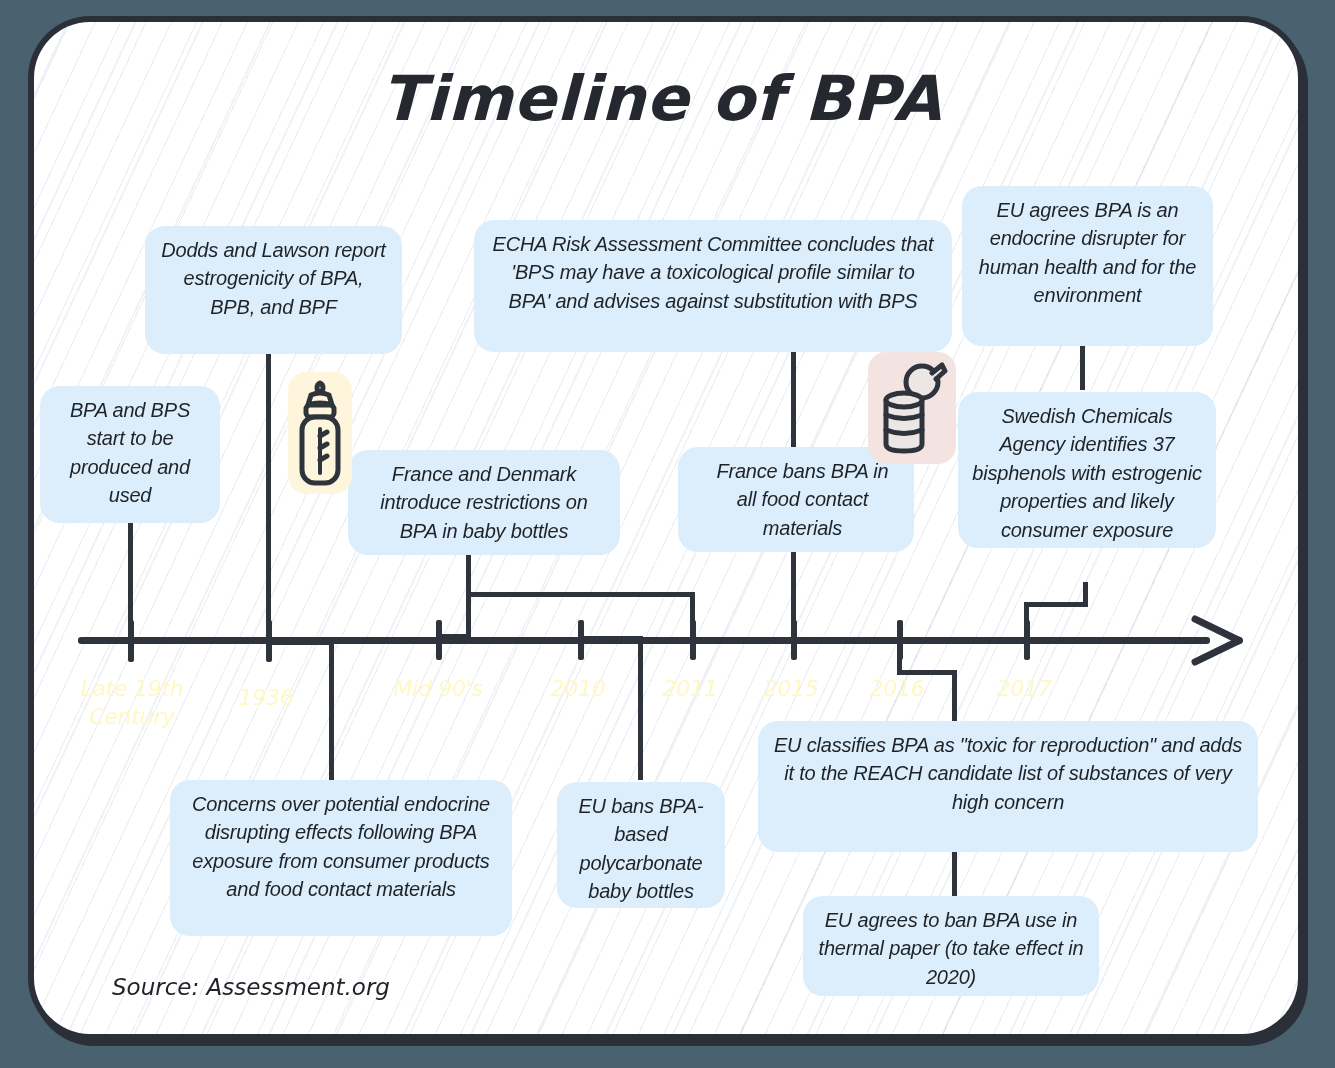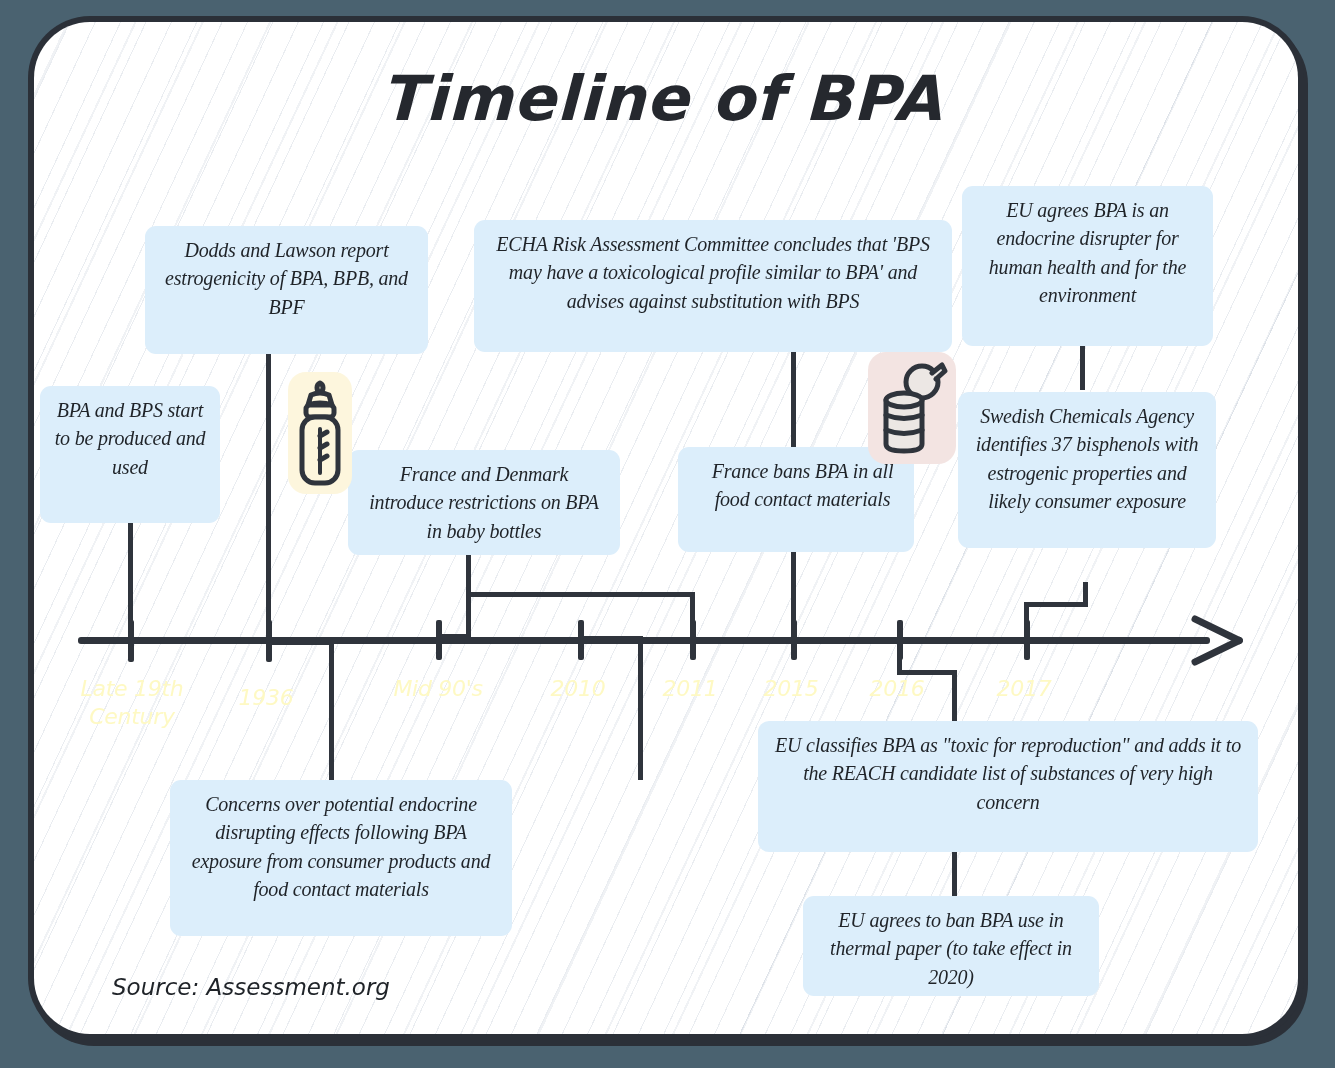--- a/index.html
+++ b/index.html
@@ -66,23 +66,23 @@
     color: #25282e;
     letter-spacing: 1px;
     font-style: italic;
     transform: skewX(-4deg);
   }
 
   
   .callout {
     position: absolute;
     background: #dceefb;
-    border-radius: 11px;
+    border-radius: 20px;
     color: #1f2328;
-    font-family: Liberation Serif, serif;
+    font-family: Liberation Sans, sans-serif;
     font-size: 20px;
     line-height: 1.42;
     text-align: center;
     padding: 10px 14px;
     box-sizing: border-box;
     font-style: italic;
     letter-spacing: -0.2px;
   }
 
   
@@ -240,26 +240,27 @@
   </div>
   <div class="datelabel" style="left:847px; top:675px; width:100px;">
     <div>2016</div>
   </div>
   <div class="datelabel" style="left:974px; top:675px; width:100px;">
     <div>2017</div>
   </div>
 
   <div class="callout" style="left:40px; top:386px; width:180px; height:137px;">BPA and BPS start to be produced and used</div>
 
-  <div class="callout" style="left:145px; top:226px; width:283px; height:128px;">Dodds and Lawson report estrogenicity of BPA, BPB, and BPF</div>
+  <div class="callout" style="left:145px; top:226px; width:257px; height:128px;">Dodds and Lawson report estrogenicity of BPA, BPB, and BPF</div>
 
   <div class="callout" style="left:348px; top:450px; width:272px; height:105px;">France and Denmark introduce restrictions on BPA in baby bottles</div>
 
   <div class="callout" style="left:170px; top:780px; width:342px; height:156px;">Concerns over potential endocrine disrupting effects following BPA exposure from consumer products and food contact materials</div>
 
+  <div class="callout" style="left:557px; top:782px; width:168px; height:126px;">EU bans BPA-based polycarbonate baby bottles</div>
 
   <div class="callout" style="left:474px; top:220px; width:478px; height:132px;">ECHA Risk Assessment Committee concludes that 'BPS may have a toxicological profile similar to BPA' and advises against substitution with BPS</div>
 
   <div class="callout" style="left:678px; top:447px; width:236px; height:105px;padding-left:27px;">France bans BPA in all food contact materials</div>
 
   <div class="callout" style="left:758px; top:721px; width:500px; height:131px;">EU classifies BPA as "toxic for reproduction" and adds it to the REACH candidate list of substances of very high concern</div>
 
   <div class="callout" style="left:803px; top:896px; width:296px; height:100px;">EU agrees to ban BPA use in thermal paper (to take effect in 2020)</div>
 
   <div class="callout" style="left:962px; top:186px; width:251px; height:160px;">EU agrees BPA is an endocrine disrupter for human health and for the environment</div>

